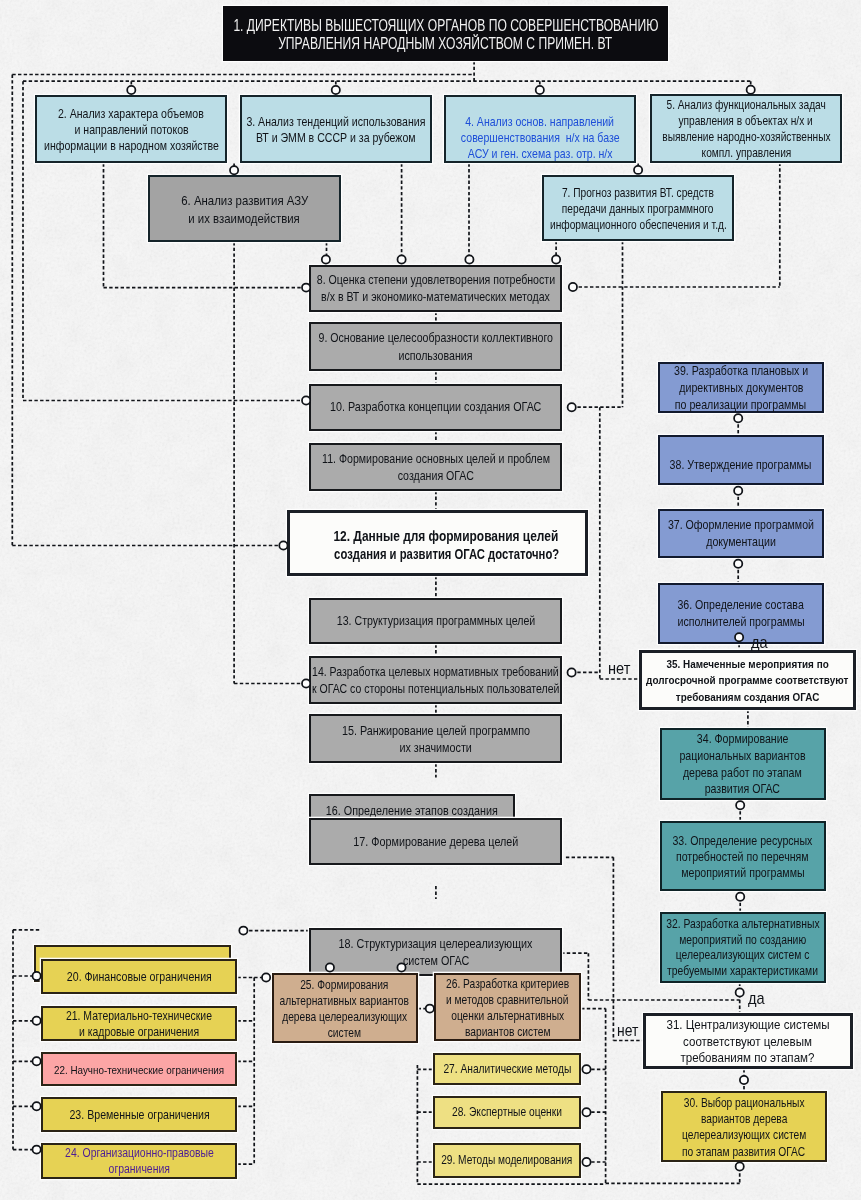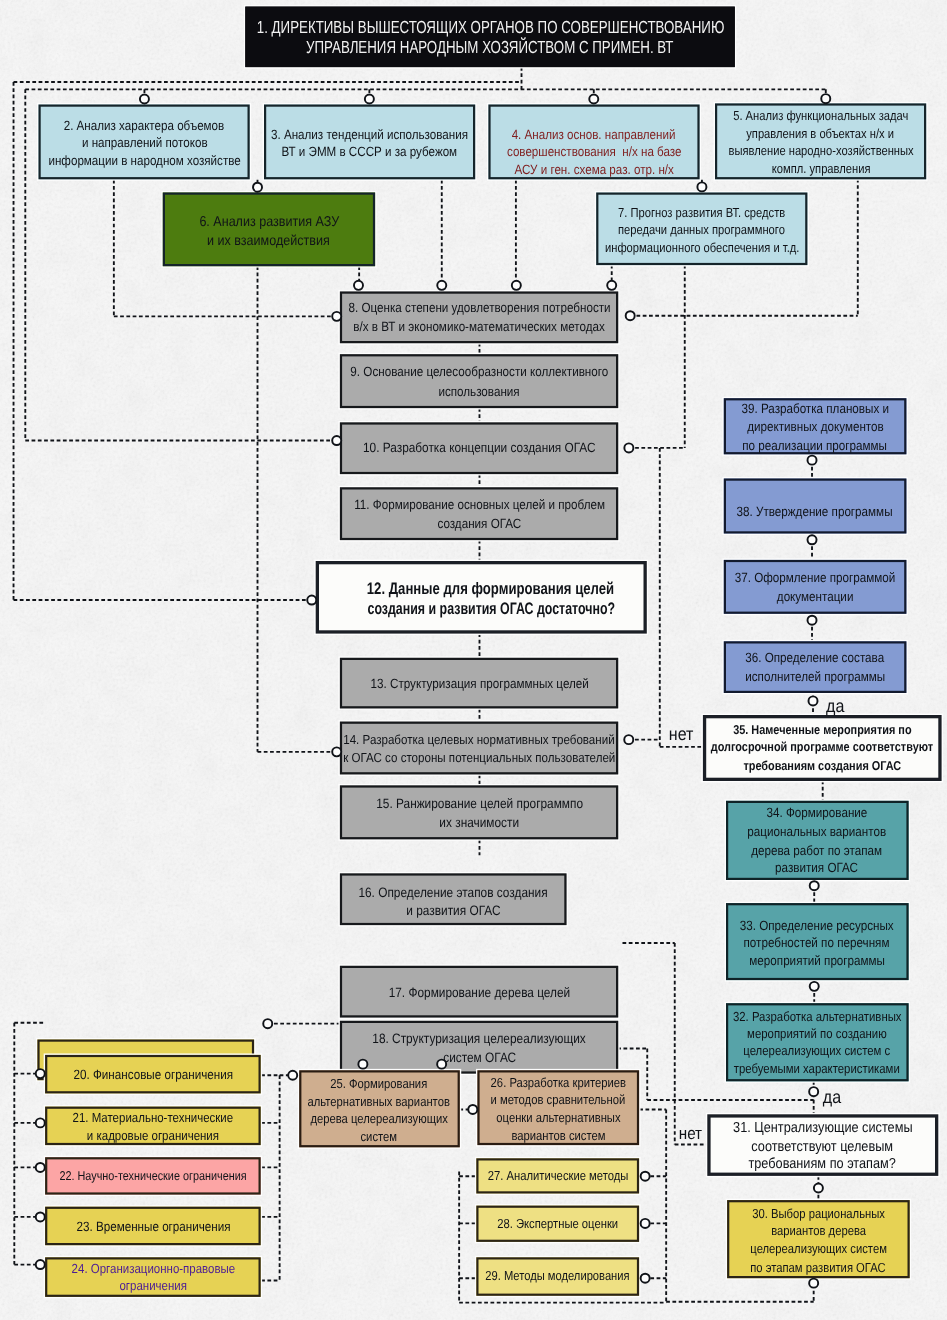--- a/index.html
+++ b/index.html
@@ -134,32 +134,32 @@
       </div>
     <div class="node" style="left: 35.4px; top: 95.2px; width: 191.9px; height: 68.2px; background: rgb(187, 221, 230); border: 2.4px solid rgb(21, 36, 42); color: rgb(16, 19, 24); padding-top: 2px;">
         <span class="ln" style="font-size: 12.15px; height: 16.2px; line-height: 16.2px; transform: scaleX(0.87);">2. Анализ характера объемов</span>
         <span class="ln" style="font-size: 12.15px; height: 16.2px; line-height: 16.2px; transform: scaleX(0.87);">и направлений потоков</span>
         <span class="ln" style="font-size: 12.15px; height: 16.2px; line-height: 16.2px; transform: scaleX(0.87);">информации в народном хозяйстве</span>
       </div>
     <div class="node" style="left: 240px; top: 95.2px; width: 191.6px; height: 68.2px; background: rgb(187, 221, 230); border: 2.4px solid rgb(21, 36, 42); color: rgb(16, 19, 24); padding-top: 2px;">
         <span class="ln" style="font-size: 12.15px; height: 16.6px; line-height: 16.6px; transform: scaleX(0.87);">3. Анализ тенденций использования</span>
         <span class="ln" style="font-size: 12.15px; height: 16.6px; line-height: 16.6px; transform: scaleX(0.87);">ВТ и ЭММ в СССР и за рубежом</span>
       </div>
-    <div class="node" style="left: 443.9px; top: 95.2px; width: 191.9px; height: 68.2px; background: rgb(187, 221, 230); border: 2.4px solid rgb(21, 36, 42); color: #7f1d1d; padding-top: 18px;">
+    <div class="node" style="left: 443.9px; top: 95.2px; width: 191.9px; height: 68.2px; background: rgb(187, 221, 230); border: 2.4px solid rgb(21, 36, 42); color: #1d4ed8; padding-top: 18px;">
         <span class="ln" style="font-size: 12.15px; height: 16.2px; line-height: 16.2px; transform: scaleX(0.87);">4. Анализ основ. направлений</span>
         <span class="ln" style="font-size: 12.15px; height: 16.2px; line-height: 16.2px; transform: scaleX(0.87);">совершенствования  н/х на базе</span>
         <span class="ln" style="font-size: 12.15px; height: 16.2px; line-height: 16.2px; transform: scaleX(0.87);">АСУ и ген. схема раз. отр. н/х</span>
       </div>
     <div class="node" style="left: 649.9px; top: 93.9px; width: 192.2px; height: 68.7px; background: rgb(187, 221, 230); border: 2.4px solid rgb(21, 36, 42); color: rgb(16, 19, 24); padding-top: 2px;">
         <span class="ln" style="font-size: 11.9px; height: 16.2px; line-height: 16.2px; transform: scaleX(0.855);">5. Анализ функциональных задач</span>
         <span class="ln" style="font-size: 11.9px; height: 16.2px; line-height: 16.2px; transform: scaleX(0.855);">управления в объектах н/х и</span>
         <span class="ln" style="font-size: 11.9px; height: 16.2px; line-height: 16.2px; transform: scaleX(0.855);">выявление народно-хозяйственных</span>
         <span class="ln" style="font-size: 11.9px; height: 16.2px; line-height: 16.2px; transform: scaleX(0.855);">компл. управления</span>
       </div>
-    <div class="node" style="left: 148.2px; top: 175.2px; width: 192.4px; height: 66.8px; background: #4d7c0f; border: 2.4px solid rgb(21, 36, 42); color: rgb(16, 19, 24); padding-top: 2px;">
+    <div class="node" style="left: 148.2px; top: 175.2px; width: 192.4px; height: 66.8px; background: #a3a3a3; border: 2.4px solid rgb(21, 36, 42); color: rgb(16, 19, 24); padding-top: 2px;">
         <span class="ln" style="font-size: 12.9px; height: 17.2px; line-height: 17.2px; transform: scaleX(0.885);">6. Анализ развития АЗУ</span>
         <span class="ln" style="font-size: 12.9px; height: 17.2px; line-height: 17.2px; transform: scaleX(0.885);">и их взаимодействия</span>
       </div>
     <div class="node" style="left: 541.7px; top: 174.8px; width: 192.8px; height: 66px; background: rgb(187, 221, 230); border: 2.4px solid rgb(21, 36, 42); color: rgb(16, 19, 24); padding-top: 2px;">
         <span class="ln" style="font-size: 11.9px; height: 16.1px; line-height: 16.1px; transform: scaleX(0.855);">7. Прогноз развития ВТ. средств</span>
         <span class="ln" style="font-size: 11.9px; height: 16.1px; line-height: 16.1px; transform: scaleX(0.855);">передачи данных программного</span>
         <span class="ln" style="font-size: 11.9px; height: 16.1px; line-height: 16.1px; transform: scaleX(0.855);">информационного обеспечения и т.д.</span>
       </div>
     <div class="node" style="left: 309.2px; top: 264.5px; width: 253.3px; height: 47.1px; background: rgb(171, 171, 171); border: 2.4px solid rgb(23, 25, 28); color: rgb(16, 19, 24); padding-top: 2px;">
         <span class="ln" style="font-size: 12.2px; height: 17.2px; line-height: 17.2px; transform: scaleX(0.87);">8. Оценка степени удовлетворения потребности</span>
@@ -188,21 +188,21 @@
         <span class="ln" style="font-size: 11.9px; height: 17.2px; line-height: 17.2px; transform: scaleX(0.885);">к ОГАС со стороны потенциальных пользователей</span>
       </div>
     <div class="node" style="left: 309.2px; top: 714.1px; width: 253.3px; height: 49.2px; background: rgb(171, 171, 171); border: 2.4px solid rgb(23, 25, 28); color: rgb(16, 19, 24); padding-top: 2px;">
         <span class="ln" style="font-size: 12.4px; height: 17.2px; line-height: 17.2px; transform: scaleX(0.87);">15. Ранжирование целей программпо</span>
         <span class="ln" style="font-size: 12.4px; height: 17.2px; line-height: 17.2px; transform: scaleX(0.87);">их значимости</span>
       </div>
     <div class="node" style="left: 309.2px; top: 777.5px; width: 206px; height: 47.1px; background: rgb(171, 171, 171); border: 2.4px solid rgb(23, 25, 28); color: rgb(16, 19, 24); padding-top: 6px; margin-top: 16px;">
         <span class="ln" style="font-size: 12.4px; height: 17.2px; line-height: 17.2px; transform: scaleX(0.87);">16. Определение этапов создания</span>
         <span class="ln" style="font-size: 12.4px; height: 17.2px; line-height: 17.2px; transform: scaleX(0.87);">и развития ОГАС</span>
       </div>
-    <div class="node" style="left: 309.2px; top: 878px; width: 253.3px; height: 47.4px; background: rgb(171, 171, 171); border: 2.4px solid rgb(23, 25, 28); color: rgb(16, 19, 24); padding-top: 2px;">
+    <div class="node" style="left: 309.2px; top: 818px; width: 253.3px; height: 47.4px; background: rgb(171, 171, 171); border: 2.4px solid rgb(23, 25, 28); color: rgb(16, 19, 24); padding-top: 2px;">
         <span class="ln" style="font-size: 12.4px; height: 15.9px; line-height: 15.9px; transform: scaleX(0.87);">17. Формирование дерева целей</span>
       </div>
     <div class="node" style="left: 309.2px; top: 899.1px; width: 253.3px; height: 48.1px; background: rgb(171, 171, 171); border: 2.4px solid rgb(23, 25, 28); color: rgb(16, 19, 24); padding-top: 2px; margin-top: 29px;">
         <span class="ln" style="font-size: 12.4px; height: 17.2px; line-height: 17.2px; transform: scaleX(0.87);">18. Структуризация целереализующих</span>
         <span class="ln" style="font-size: 12.4px; height: 17.2px; line-height: 17.2px; transform: scaleX(0.87);">систем ОГАС</span>
       </div>
     <div class="node" style="left: 34px; top: 913.3px; width: 196.5px; height: 36.3px; background: rgb(230, 210, 84); border: 2.4px solid rgb(43, 36, 22); color: rgb(16, 19, 24); padding-top: 2px; margin-top: 32px;">
         <span class="ln" style="font-size: 12.2px; height: 15.9px; line-height: 15.9px; transform: scaleX(0.87);">19. Формирование ограничений</span>
       </div>
     <div class="node" style="left: 40.9px; top: 959.3px; width: 196.5px; height: 34.3px; background: rgb(230, 210, 84); border: 2.4px solid rgb(43, 36, 22); color: rgb(16, 19, 24); padding-top: 2px;">
@@ -269,21 +269,21 @@
         <span class="ln" style="font-size: 12.2px; height: 16.6px; line-height: 16.6px; transform: scaleX(0.87);">34. Формирование</span>
         <span class="ln" style="font-size: 12.2px; height: 16.6px; line-height: 16.6px; transform: scaleX(0.87);">рациональных вариантов</span>
         <span class="ln" style="font-size: 12.2px; height: 16.6px; line-height: 16.6px; transform: scaleX(0.87);">дерева работ по этапам</span>
         <span class="ln" style="font-size: 12.2px; height: 16.6px; line-height: 16.6px; transform: scaleX(0.87);">развития ОГАС</span>
       </div>
     <div class="node" style="left: 638.8px; top: 649.9px; width: 217.1px; height: 59.7px; background: rgb(252, 252, 250); border: 3.5px solid rgb(27, 31, 38); color: rgb(16, 19, 24); padding-top: 1.8px;">
         <span class="ln" style="font-size: 11.7px; height: 16.4px; line-height: 16.4px; transform: scaleX(0.848); font-weight: 700;">35. Намеченные мероприятия по</span>
         <span class="ln" style="font-size: 11.7px; height: 16.4px; line-height: 16.4px; transform: scaleX(0.848); font-weight: 700;">долгосрочной программе соответствуют</span>
         <span class="ln" style="font-size: 11.7px; height: 16.4px; line-height: 16.4px; transform: scaleX(0.848); font-weight: 700;">требованиям создания ОГАС</span>
       </div>
-    <div class="node" style="left: 657.5px; top: 582.6px; width: 166.7px; height: 47px; background: rgb(132, 155, 210); border: 2.4px solid rgb(18, 26, 46); color: rgb(16, 19, 24); padding-top: 2px;">
+    <div class="node" style="left: 657.5px; top: 582.6px; width: 166.7px; height: 61px; background: rgb(132, 155, 210); border: 2.4px solid rgb(18, 26, 46); color: rgb(16, 19, 24); padding-top: 2px;">
         <span class="ln" style="font-size: 12.2px; height: 17.4px; line-height: 17.4px; transform: scaleX(0.87);">36. Определение состава</span>
         <span class="ln" style="font-size: 12.2px; height: 17.4px; line-height: 17.4px; transform: scaleX(0.87);">исполнителей программы</span>
       </div>
     <div class="node" style="left: 657.5px; top: 508.6px; width: 166.7px; height: 49.8px; background: rgb(132, 155, 210); border: 2.4px solid rgb(18, 26, 46); color: rgb(16, 19, 24); padding-top: 2px;">
         <span class="ln" style="font-size: 12.2px; height: 17.4px; line-height: 17.4px; transform: scaleX(0.87);">37. Оформление программой</span>
         <span class="ln" style="font-size: 12.2px; height: 17.4px; line-height: 17.4px; transform: scaleX(0.87);">документации</span>
       </div>
     <div class="node" style="left: 657.5px; top: 434.7px; width: 166.7px; height: 50.6px; background: rgb(132, 155, 210); border: 2.4px solid rgb(18, 26, 46); color: rgb(16, 19, 24); padding-top: 12px;">
         <span class="ln" style="font-size: 12.2px; height: 15.9px; line-height: 15.9px; transform: scaleX(0.87);">38. Утверждение программы</span>
       </div>

